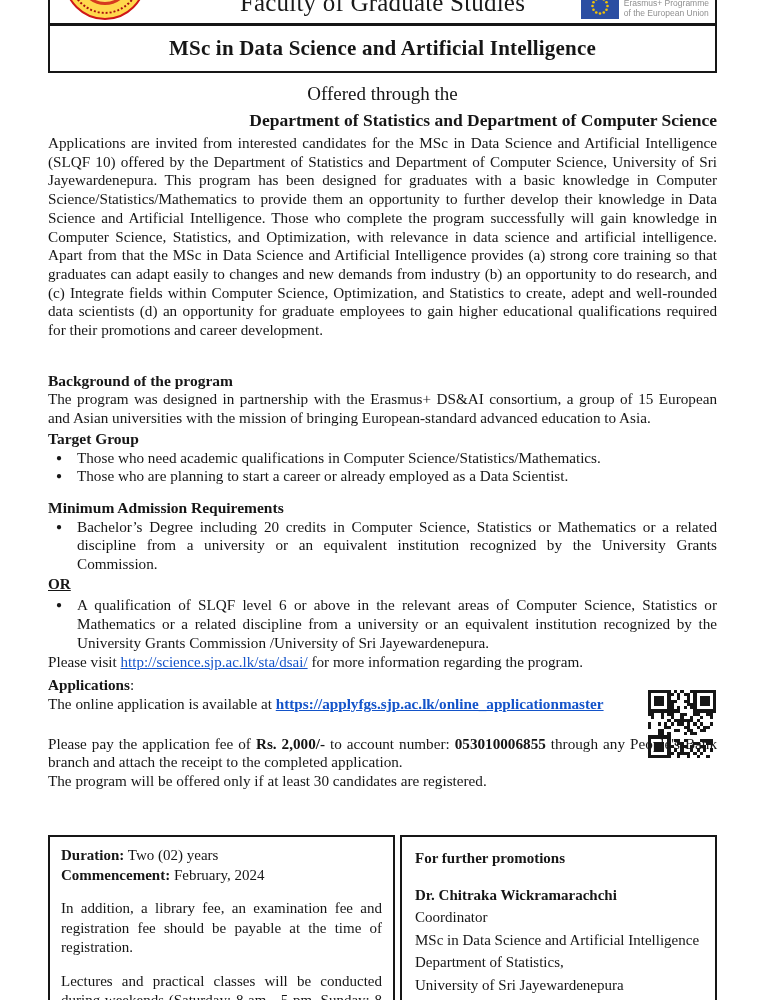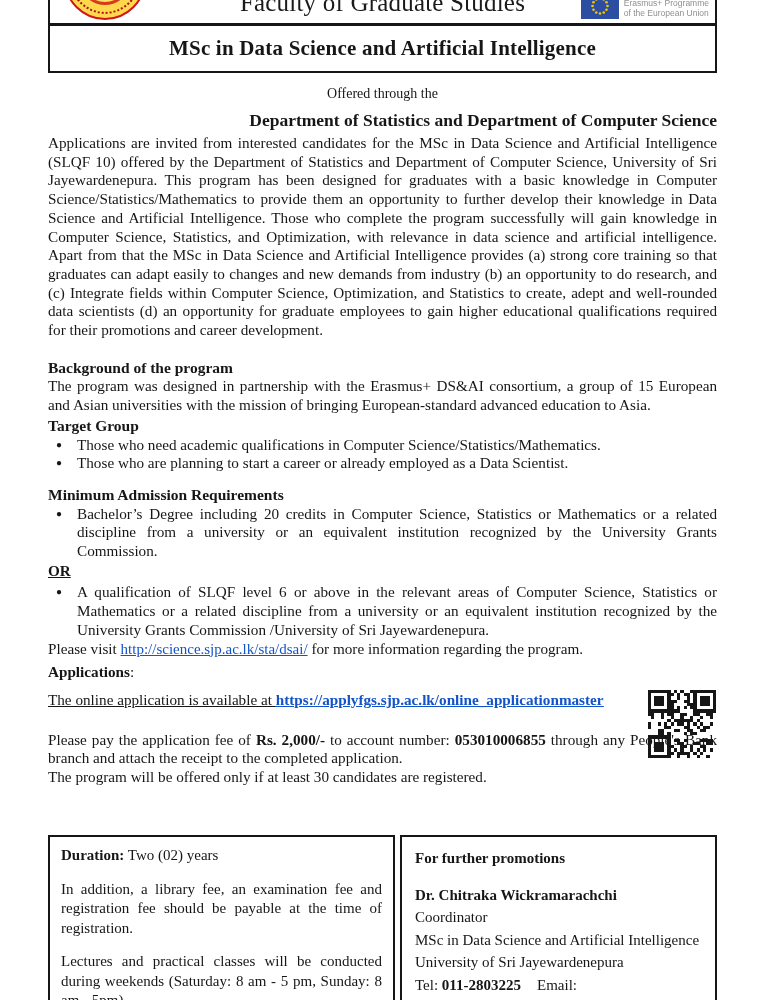--- a/index.html
+++ b/index.html
@@ -31,36 +31,36 @@
   .eu-block{position:absolute;right:6px;bottom:4px;display:flex;align-items:flex-end;gap:5px;}
   .eu-flag{width:38px;height:26px;display:block;}
   .eu-text{font-family:"Liberation Sans","DejaVu Sans",sans-serif;font-size:8.5px;line-height:10px;color:#8f8f8f;padding-bottom:1px;}
   .header-row2{height:45px;display:flex;align-items:center;justify-content:center;}
   .program-title{font-size:21px;font-weight:bold;letter-spacing:.2px;}
   
   #content{
     position:absolute;left:48px;width:669px;top:84px;
     font-size:15.2px;line-height:18.7px;color:#161616;
   }
-  .center-line{text-align:center;font-size:14px;line-height:20px;}
+  .center-line{text-align:center;font-size:19px;line-height:20px;}
   .depts-line{text-align:right;font-size:17.5px;line-height:21px;font-weight:bold;margin-top:6px;}
   .jp{text-align:justify;}
   .main-para{margin-top:3px;}
   .sec-heading{font-weight:bold;font-size:15.5px;}
-  .mt-gap{margin-top:19px;}
+  .mt-gap{margin-top:32px;}
   .mt-sm{margin-top:2px;}
   .bullet{display:flex;}
   .bullet .dot{flex:none;width:29px;padding-left:8px;font-size:10px;line-height:18.7px;}
   .bullet .btext{flex:1;text-align:justify;}
   .or-label{font-weight:bold;text-decoration:underline;margin:1px 0;}
   a.doc-link{color:var(--link-blue);text-decoration:underline;}
   a.sans-link{font-family:Liberation Serif, serif;font-size:15px;}
   a.bold-link{font-weight:bold;}
   .apps-line{margin-top:5px;}
-  .online-line{margin-top:9px;text-decoration:underline;}
+  .online-line{}
   .pay-para{margin-top:21px;}
   .qr{position:absolute;right:1px;top:606px;width:68px;height:68px;}
   
   .boxes-row{position:absolute;left:0;top:751px;width:669px;display:flex;gap:5px;}
   .info-box{border:2px solid var(--border-black);height:240px;overflow:hidden;background:#fff;}
   .details-box{width:347px;padding:9px 11px 0 11px;font-size:15px;line-height:19.5px;}
   .contact-box{flex:1;padding:10px 13px 0 13px;font-size:15px;line-height:22.5px;}
   .details-box .note{margin-top:14px;text-align:justify;}
   .contact-box .name-line{margin-top:14px;font-weight:bold;}
   .email-label{margin-left:16px;}
@@ -358,26 +358,28 @@
         <rect x="15" y="20" width="1" height="1"></rect>
         <rect x="18" y="20" width="1" height="1"></rect>
       </svg></div>
 
   <p class="jp pay-para"><span>Please pay the application fee of </span><b>Rs. 2,000/-</b><span> to account number: </span><b>053010006855</b><span> through any People's Bank branch and attach the receipt to the completed application.</span></p>
   <p>The program will be offered only if at least 30 candidates are registered.</p>
 
   <div class="boxes-row">
     <div class="info-box details-box">
       <div><b>Duration:</b> <span>Two (02) years</span></div>
+      <div><b>Commencement:</b> <span>February, 2024</span></div>
       <div class="note">In addition, a library fee, an examination fee and registration fee should be payable at the time of registration.</div>
       <div class="note">Lectures and practical classes will be conducted during weekends (Saturday: 8 am - 5 pm, Sunday: 8 am - 5pm).</div>
     </div>
     <div class="info-box contact-box">
       <div class="bold">For further promotions</div>
       <div class="name-line">Dr. Chitraka Wickramarachchi</div>
       <div>Coordinator</div>
       <div>MSc in Data Science and Artificial Intelligence</div>
+      <div>Department of Statistics,</div>
       <div>University of Sri Jayewardenepura</div>
       <div><span>Tel: </span><b>011-2803225</b><span class="email-label">Email: </span></div>
 
     </div>
   </div>
 </div>
 
 </body></html>

